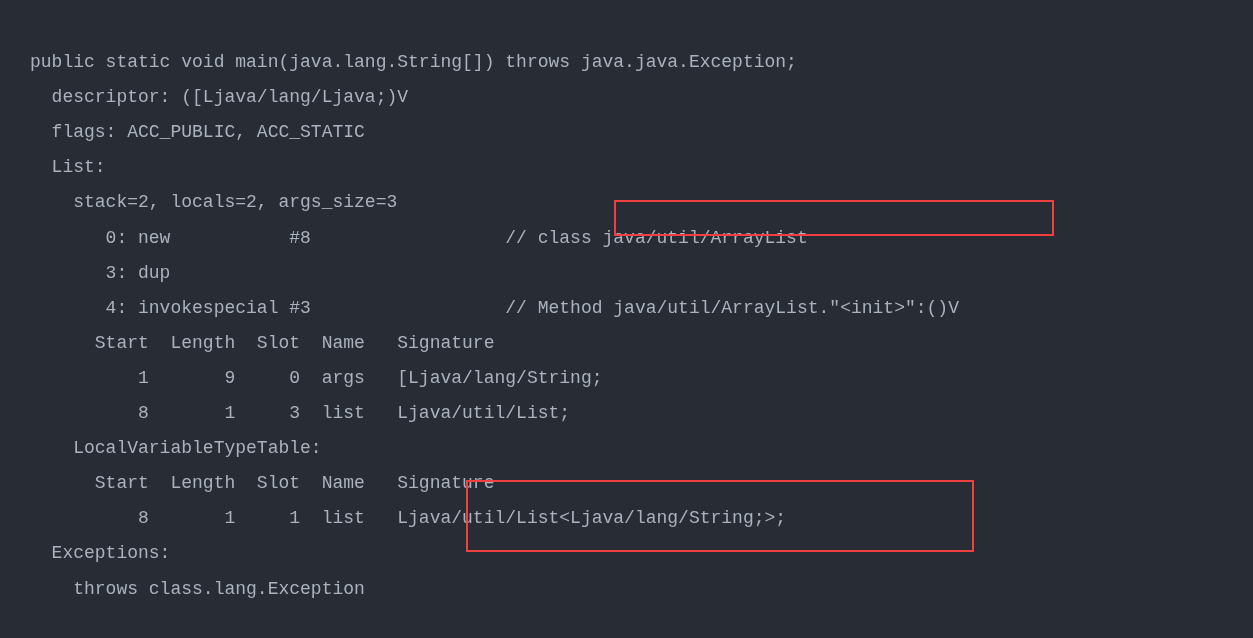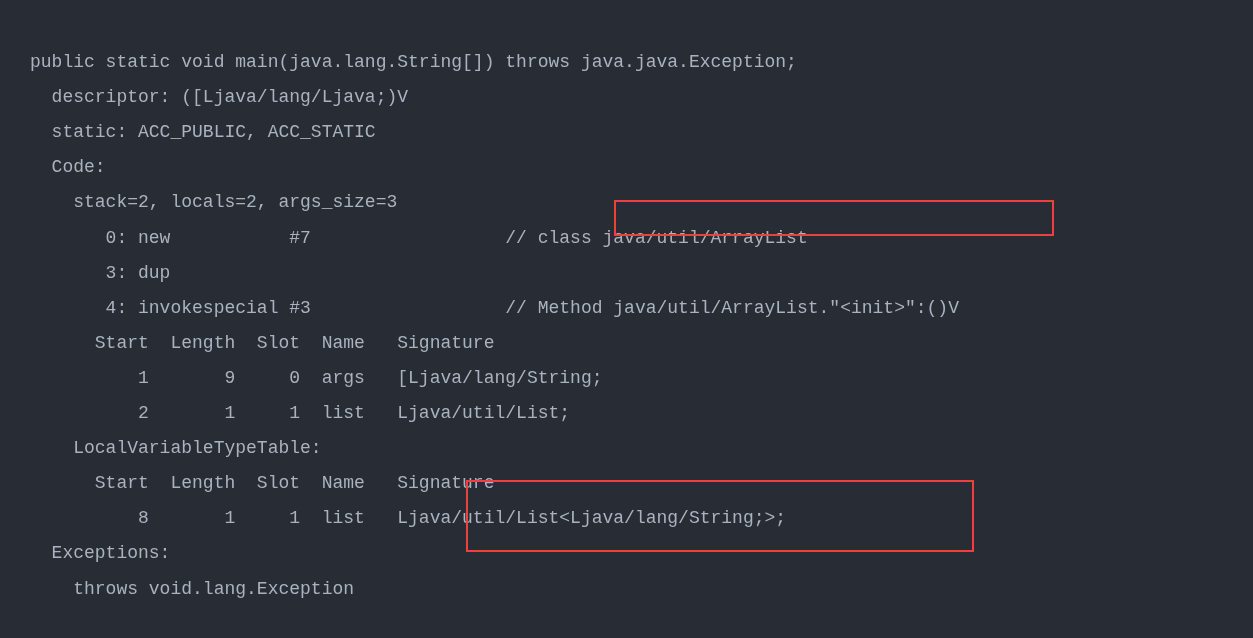--- a/index.html
+++ b/index.html
@@ -25,29 +25,29 @@
     box-sizing: border-box;
     pointer-events: none;
   }
 </style>
 </head>
 <body>
 
 <div class="code-block">
 <span>public static void main(java.lang.String[]) throws java.java.Exception;</span>
 <span>  descriptor: ([Ljava/lang/Ljava;)V</span>
-<span>  static: ACC_PUBLIC, ACC_STATIC</span>
-<span>  Code:</span>
+<span>  flags: ACC_PUBLIC, ACC_STATIC</span>
+<span>  List:</span>
 <span>    stack=2, locals=2, args_size=3</span>
-<span>       0: new           #7                  // class java/util/ArrayList</span>
+<span>       0: new           #8                  // class java/util/ArrayList</span>
 <span>       3: dup</span>
 <span>       4: invokespecial #3                  // Method java/util/ArrayList."&lt;init&gt;":()V</span>
 <span>      Start  Length  Slot  Name   Signature</span>
 <span>          1       9     0  args   [Ljava/lang/String;</span>
-<span>          2       1     1  list   Ljava/util/List;</span>
+<span>          8       1     3  list   Ljava/util/List;</span>
 <span>    LocalVariableTypeTable:</span>
 <span>      Start  Length  Slot  Name   Signature</span>
 <span>          8       1     1  list   Ljava/util/List&lt;Ljava/lang/String;&gt;;</span>
 <span>  Exceptions:</span>
-<span>    throws void.lang.Exception</span>
+<span>    throws class.lang.Exception</span>
 <div class="redbox" style="left:614px; top:200px; width:440px; height:36px;"></div>
 <div class="redbox" style="left:466px; top:480px; width:508px; height:72px;"></div>
 </div>
 
 </body></html>

